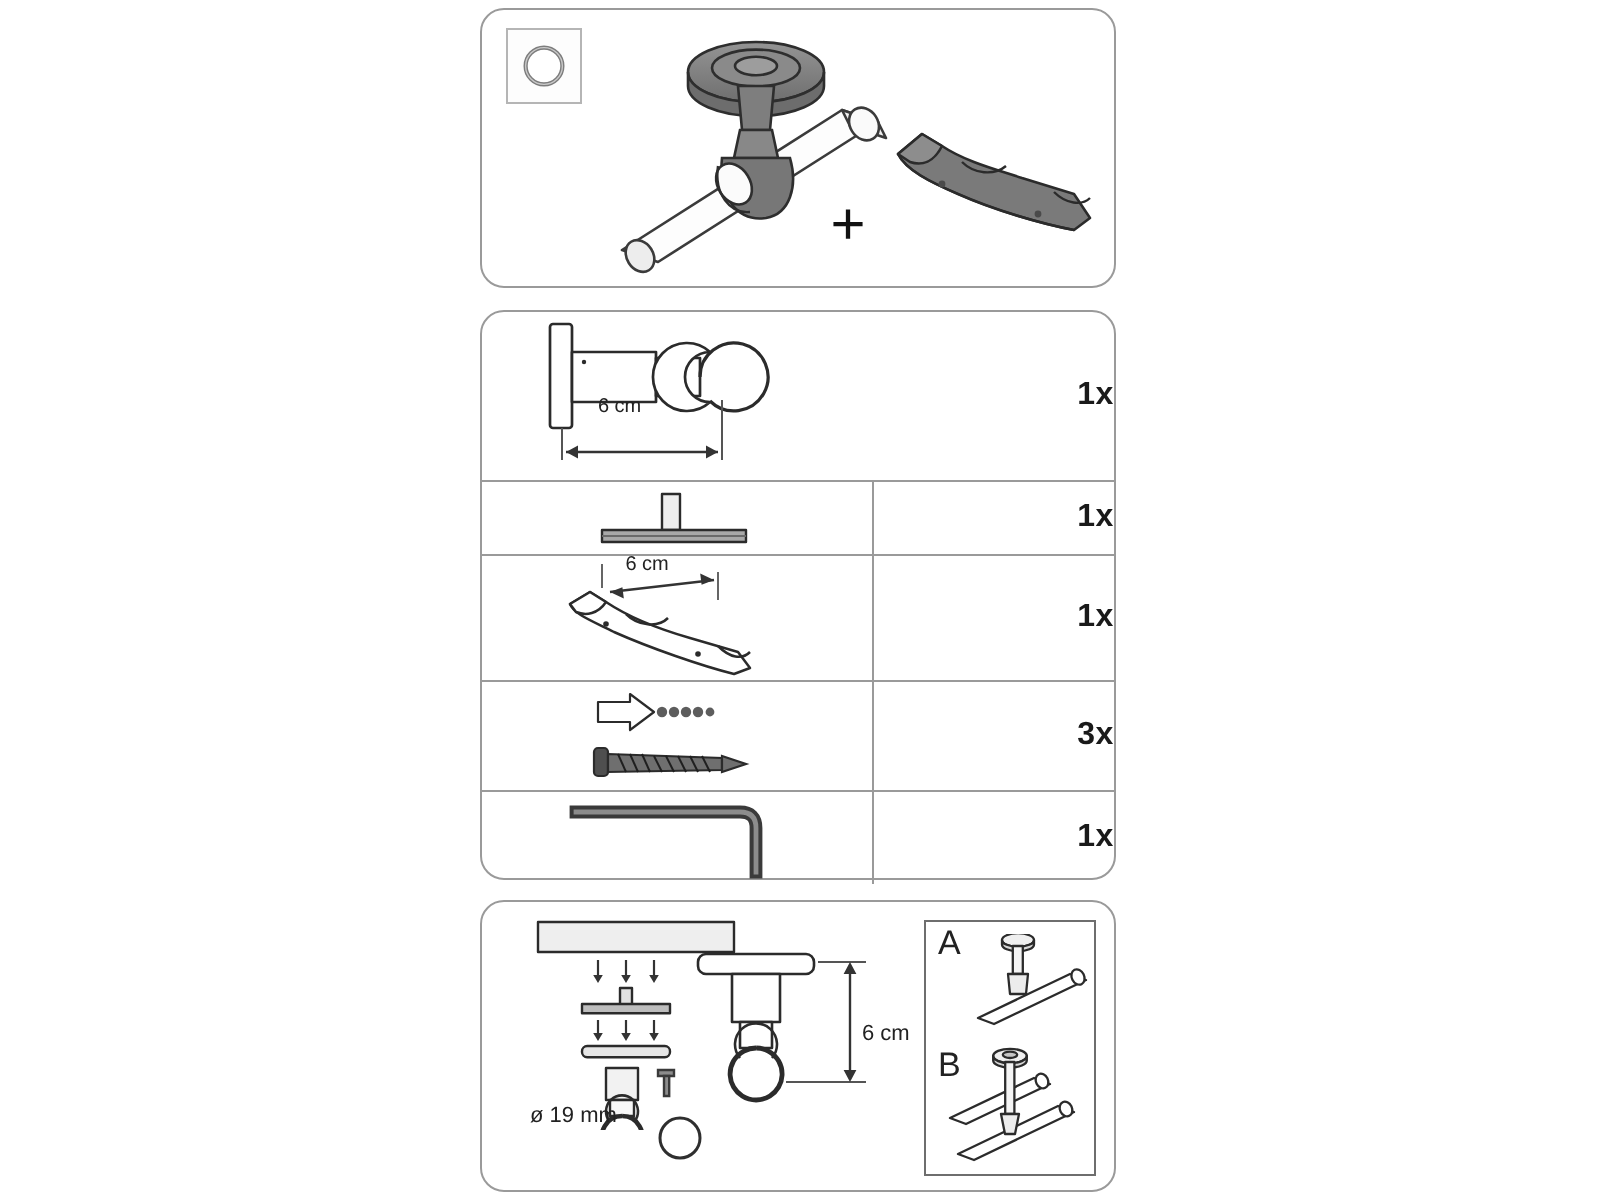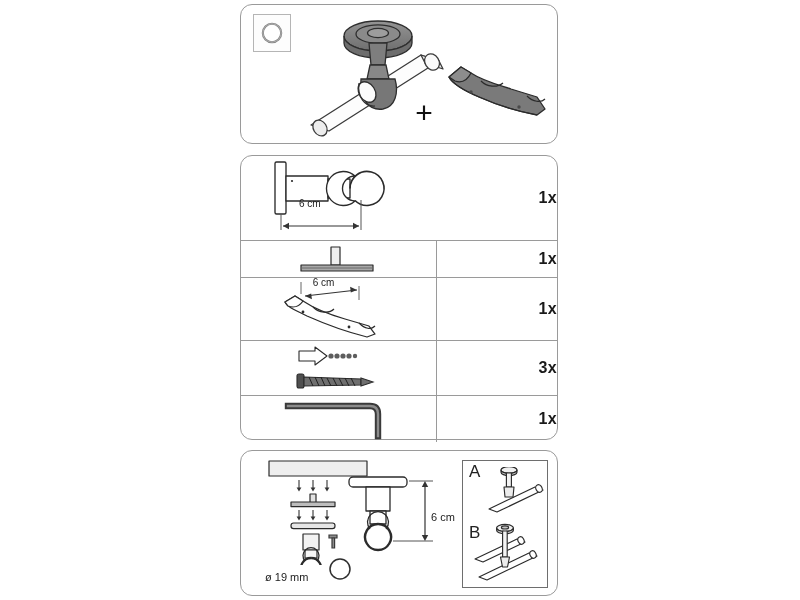--- a/index.html
+++ b/index.html
@@ -368,21 +368,21 @@
         </g>
         <g stroke="#333" stroke-width="1.2">
           <line x1="80" y1="10" x2="80" y2="66"></line>
           <path d="M80 8 l-3.2 6 h6.4 Z" fill="#333" stroke="none"></path>
           <path d="M80 68 l-3.2 -6 h6.4 Z" fill="#333" stroke="none"></path>
         </g>
       </svg>
     </div>
     <span class="dim-text" style="left:190px; top:60px; font-size:11px;">6 cm</span>
 
-    <span class="dia-text" style="left:24px; top:120px;">ø 19 mm</span>
+    <span class="dia-text" style="left:24px; top:101px;">ø 19 mm</span>
     <div style="position:absolute;left:86px;top:105px;">
       <svg width="26" height="26" viewBox="0 0 26 26" aria-hidden="true">
         <circle cx="13" cy="13" r="10" fill="#ffffff" stroke="#2f2f2f" stroke-width="1.5"></circle>
       </svg>
     </div>
 
     <div id="sub-ab">
 
       <span class="ab-label" id="ab-a">A</span>
       <div style="position:absolute;left:22px;top:6px;">

